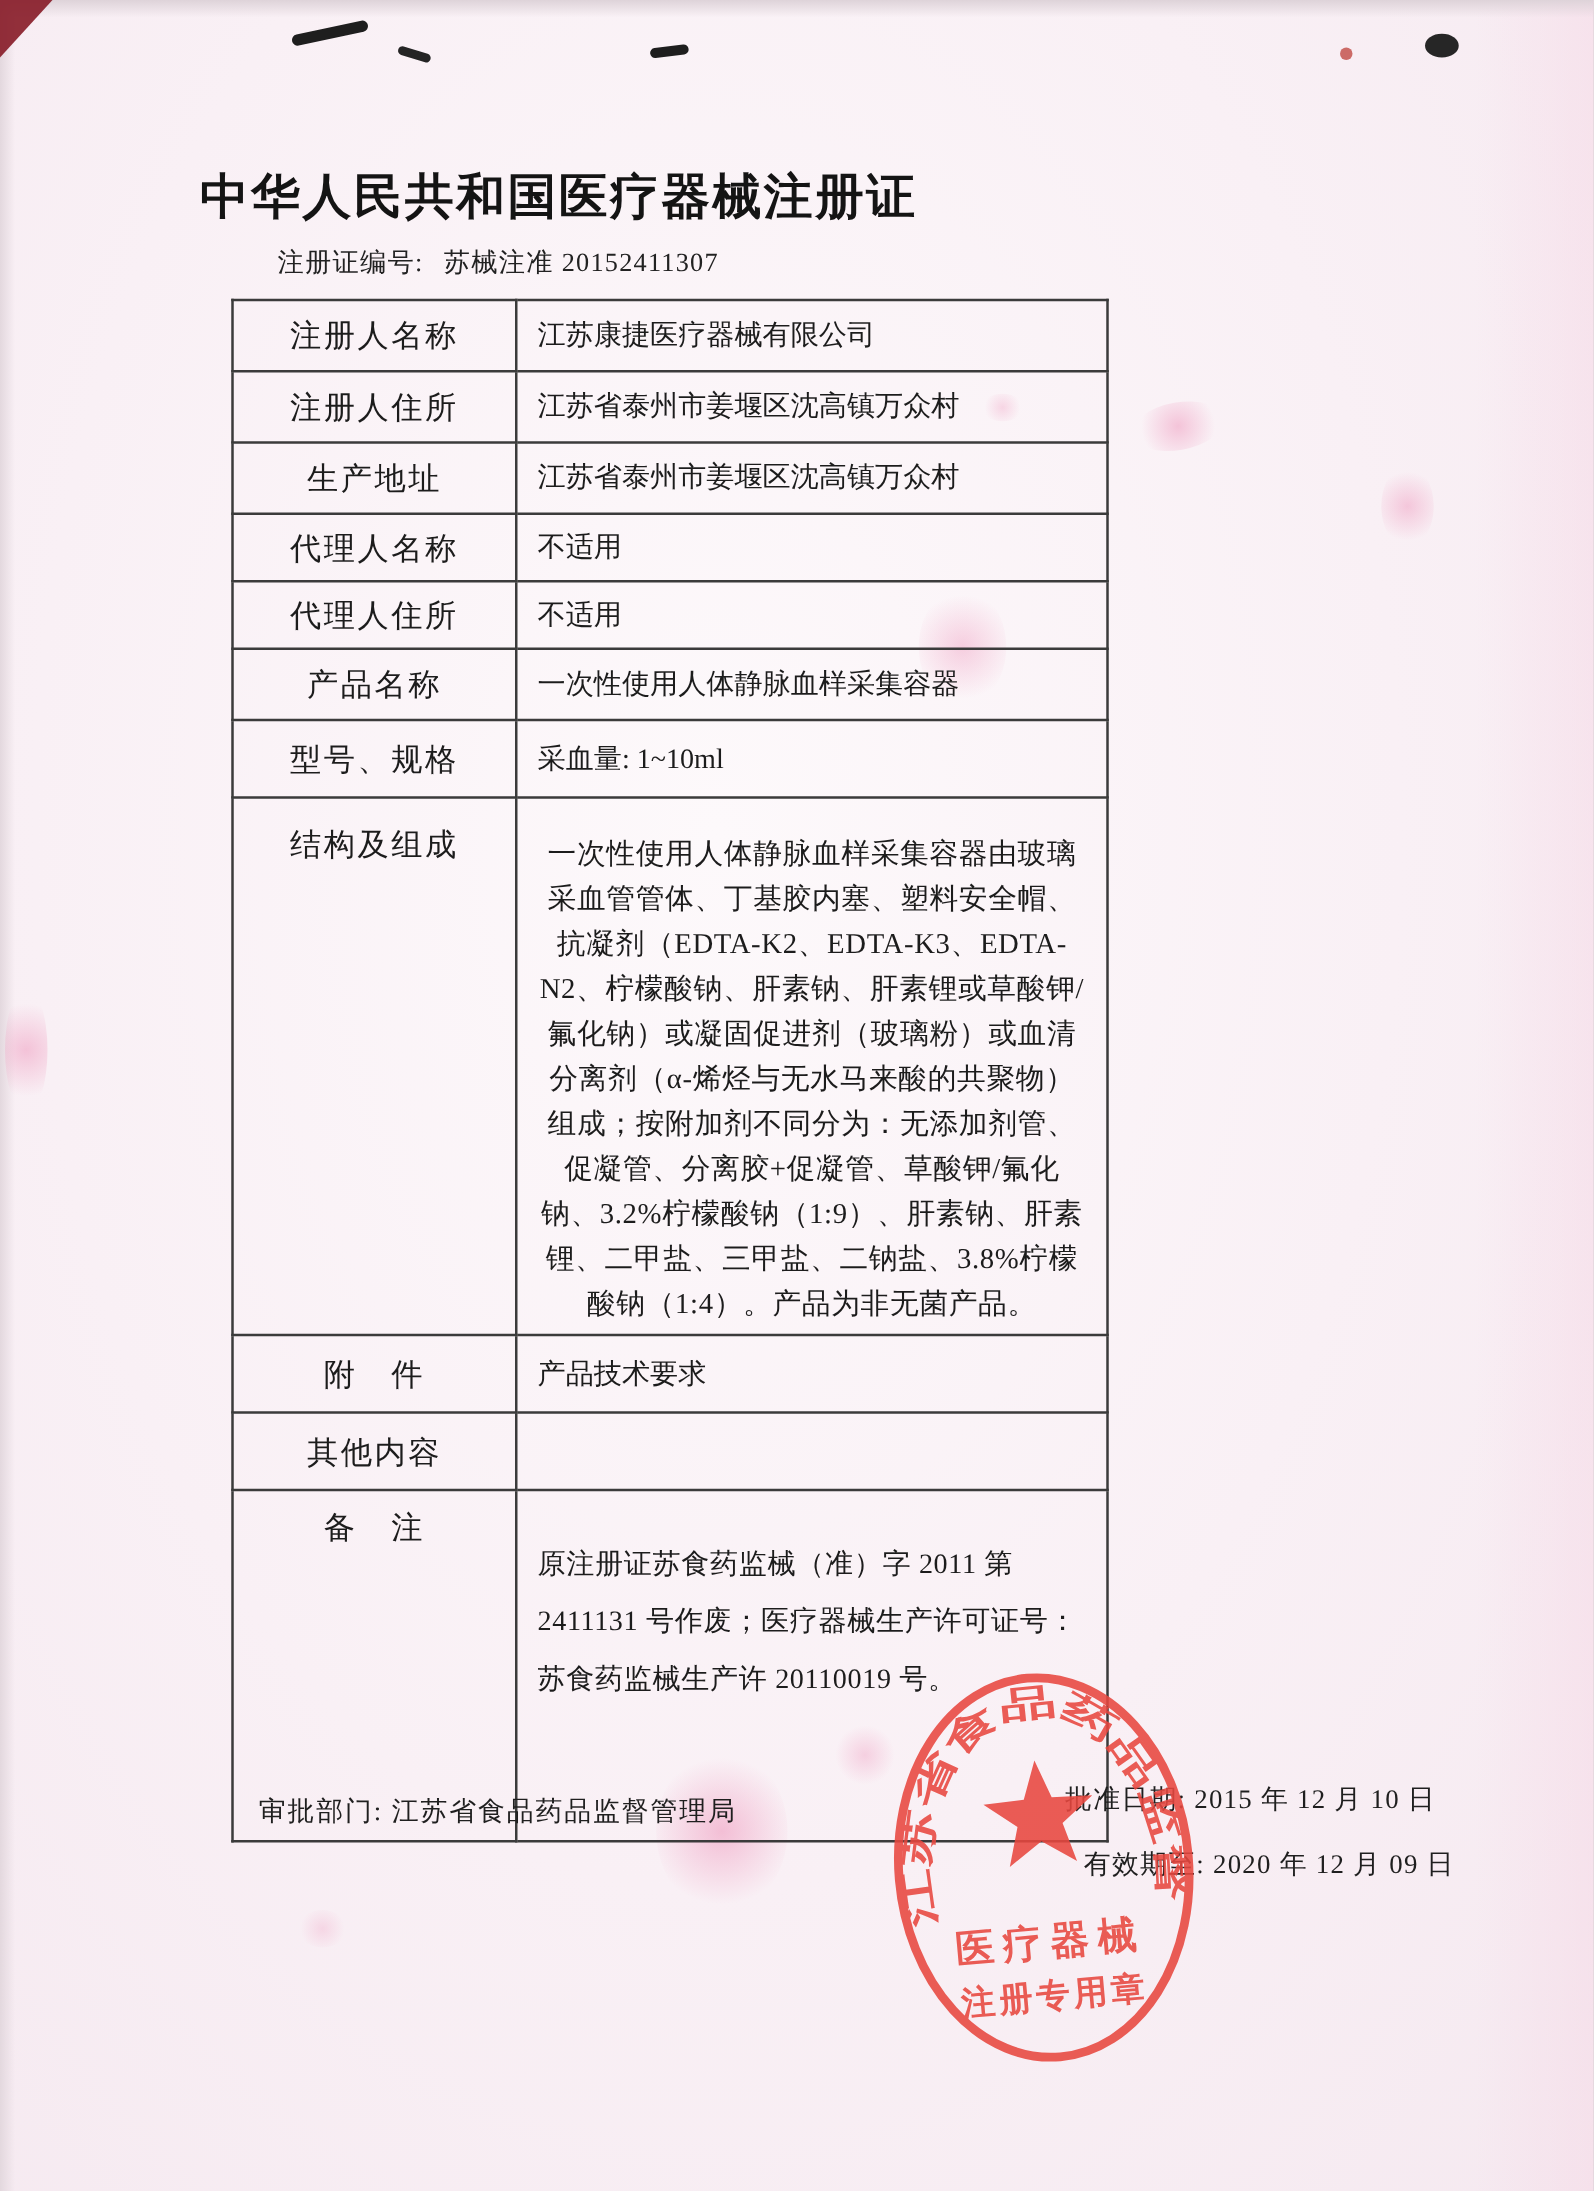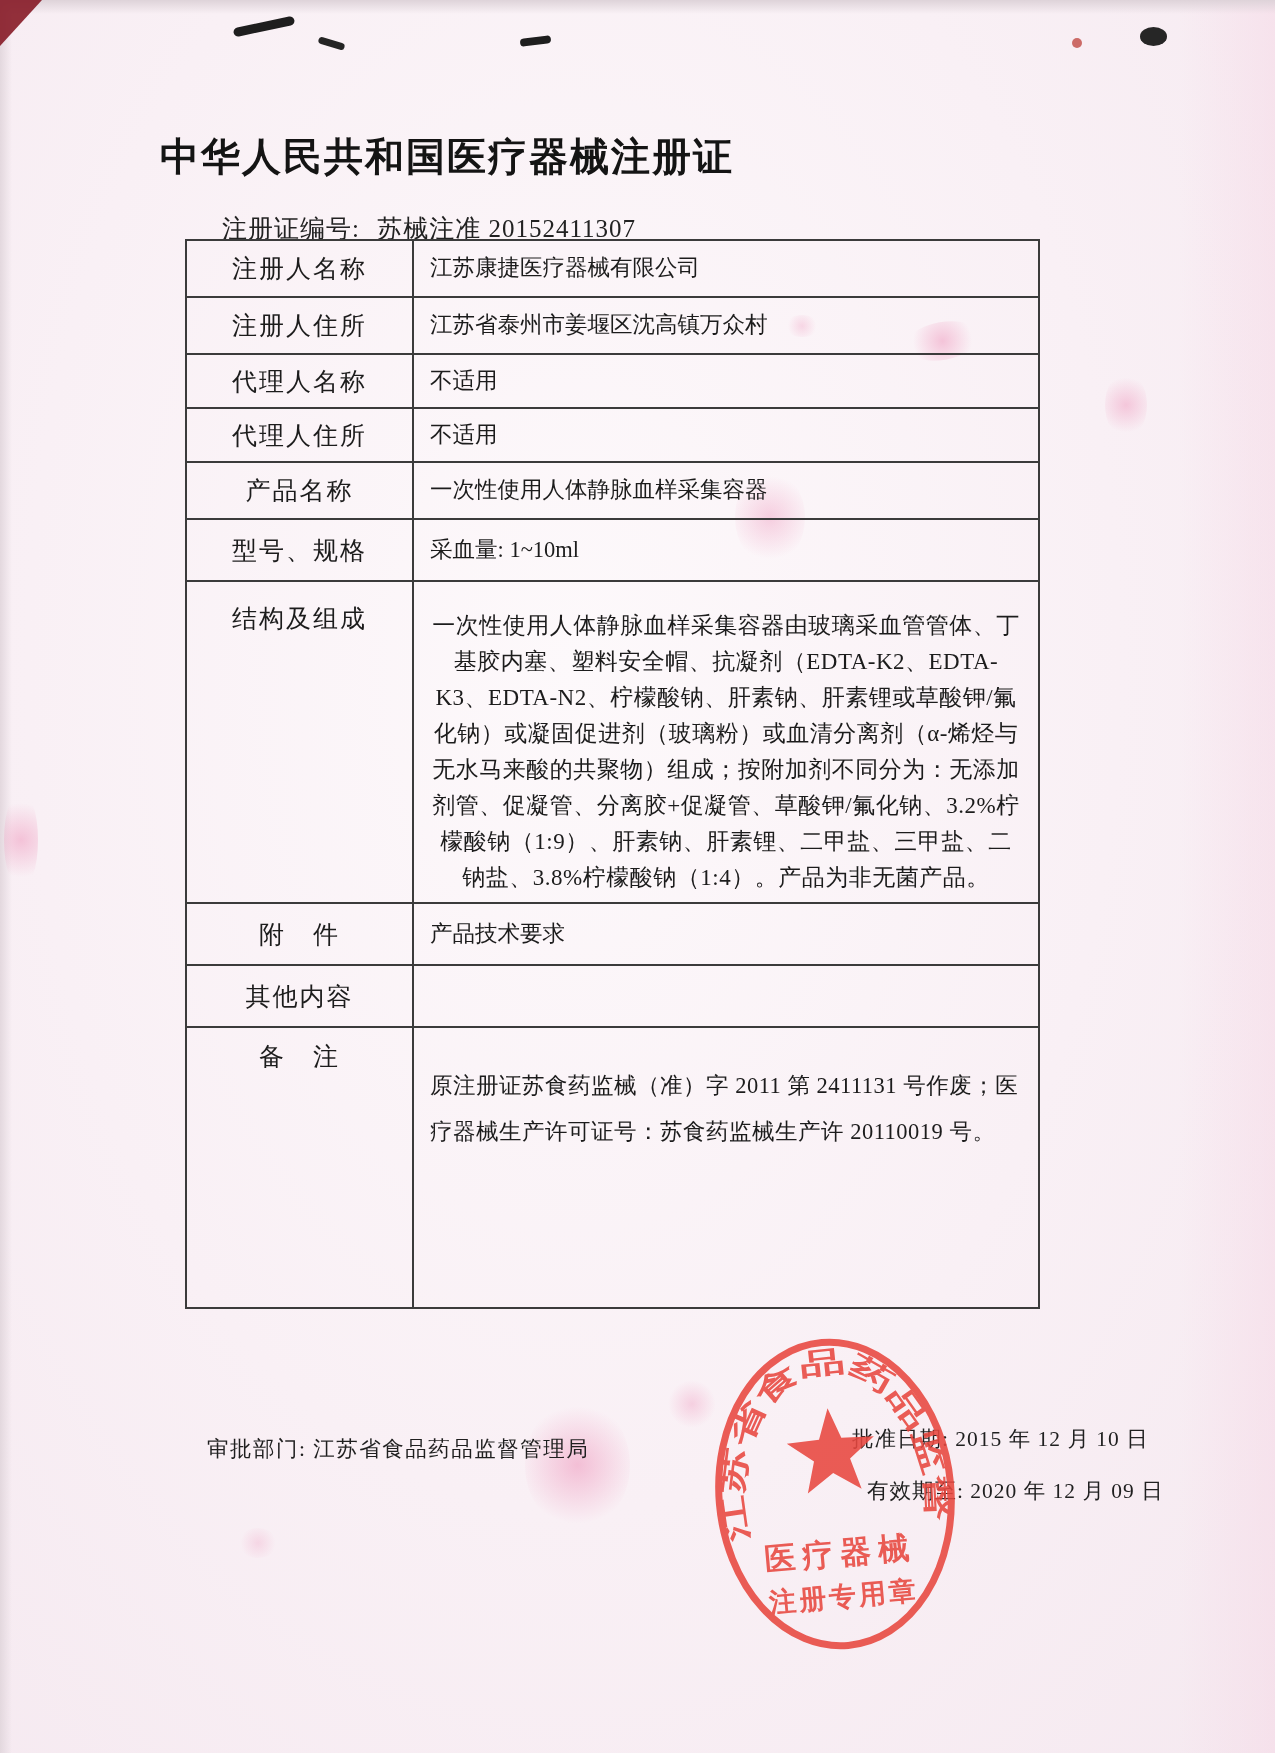--- a/index.html
+++ b/index.html
@@ -20,29 +20,29 @@
     background:linear-gradient(to left,rgba(246,215,229,.45),rgba(246,215,229,0));}
   .edge-top{position:absolute;left:0;top:0;width:100%;height:14px;
     background:linear-gradient(to bottom,#ded3d9,rgba(222,211,217,0));}
 
   .title{
     position:absolute;left:160px;top:130px;width:850px;
     text-align:left;font-family:"Liberation Sans","DejaVu Sans",sans-serif;
     font-weight:bold;font-size:39px;letter-spacing:2px;color:#141414;
   }
   .cert-line{
-    position:absolute;left:222px;top:212px;font-size:25px;color:#222;
+    position:absolute;left:222px;top:196px;font-size:21px;color:#222;
     letter-spacing:1px;
   }
   .cert-line .v{margin-left:10px;}
 
   .cert-table{
     position:absolute;left:185px;top:239px;
     border-collapse:collapse;table-layout:fixed;
-    width:855px;
+    width:702px;
   }
   .cert-table td{
     border:2px solid #3b3b3b;
     font-size:22.5px;
   }
   .cert-table .lbl{
     width:223px;text-align:center;vertical-align:middle;
     font-size:25px;letter-spacing:2px;color:#1c1c1c;
   }
   .cert-table .val{
@@ -119,20 +119,24 @@
   <table class="cert-table">
     <tbody>
         <tr class="r0">
       <td class="lbl">注册人名称</td>
       <td class="val">江苏康捷医疗器械有限公司</td>
     </tr>
     <tr class="r1">
       <td class="lbl">注册人住所</td>
       <td class="val">江苏省泰州市姜堰区沈高镇万众村</td>
     </tr>
+    <tr class="r2">
+      <td class="lbl">生产地址</td>
+      <td class="val">江苏省泰州市姜堰区沈高镇万众村</td>
+    </tr>
     <tr class="r3">
       <td class="lbl">代理人名称</td>
       <td class="val">不适用</td>
     </tr>
     <tr class="r4">
       <td class="lbl">代理人住所</td>
       <td class="val">不适用</td>
     </tr>
     <tr class="r5">
       <td class="lbl">产品名称</td>

